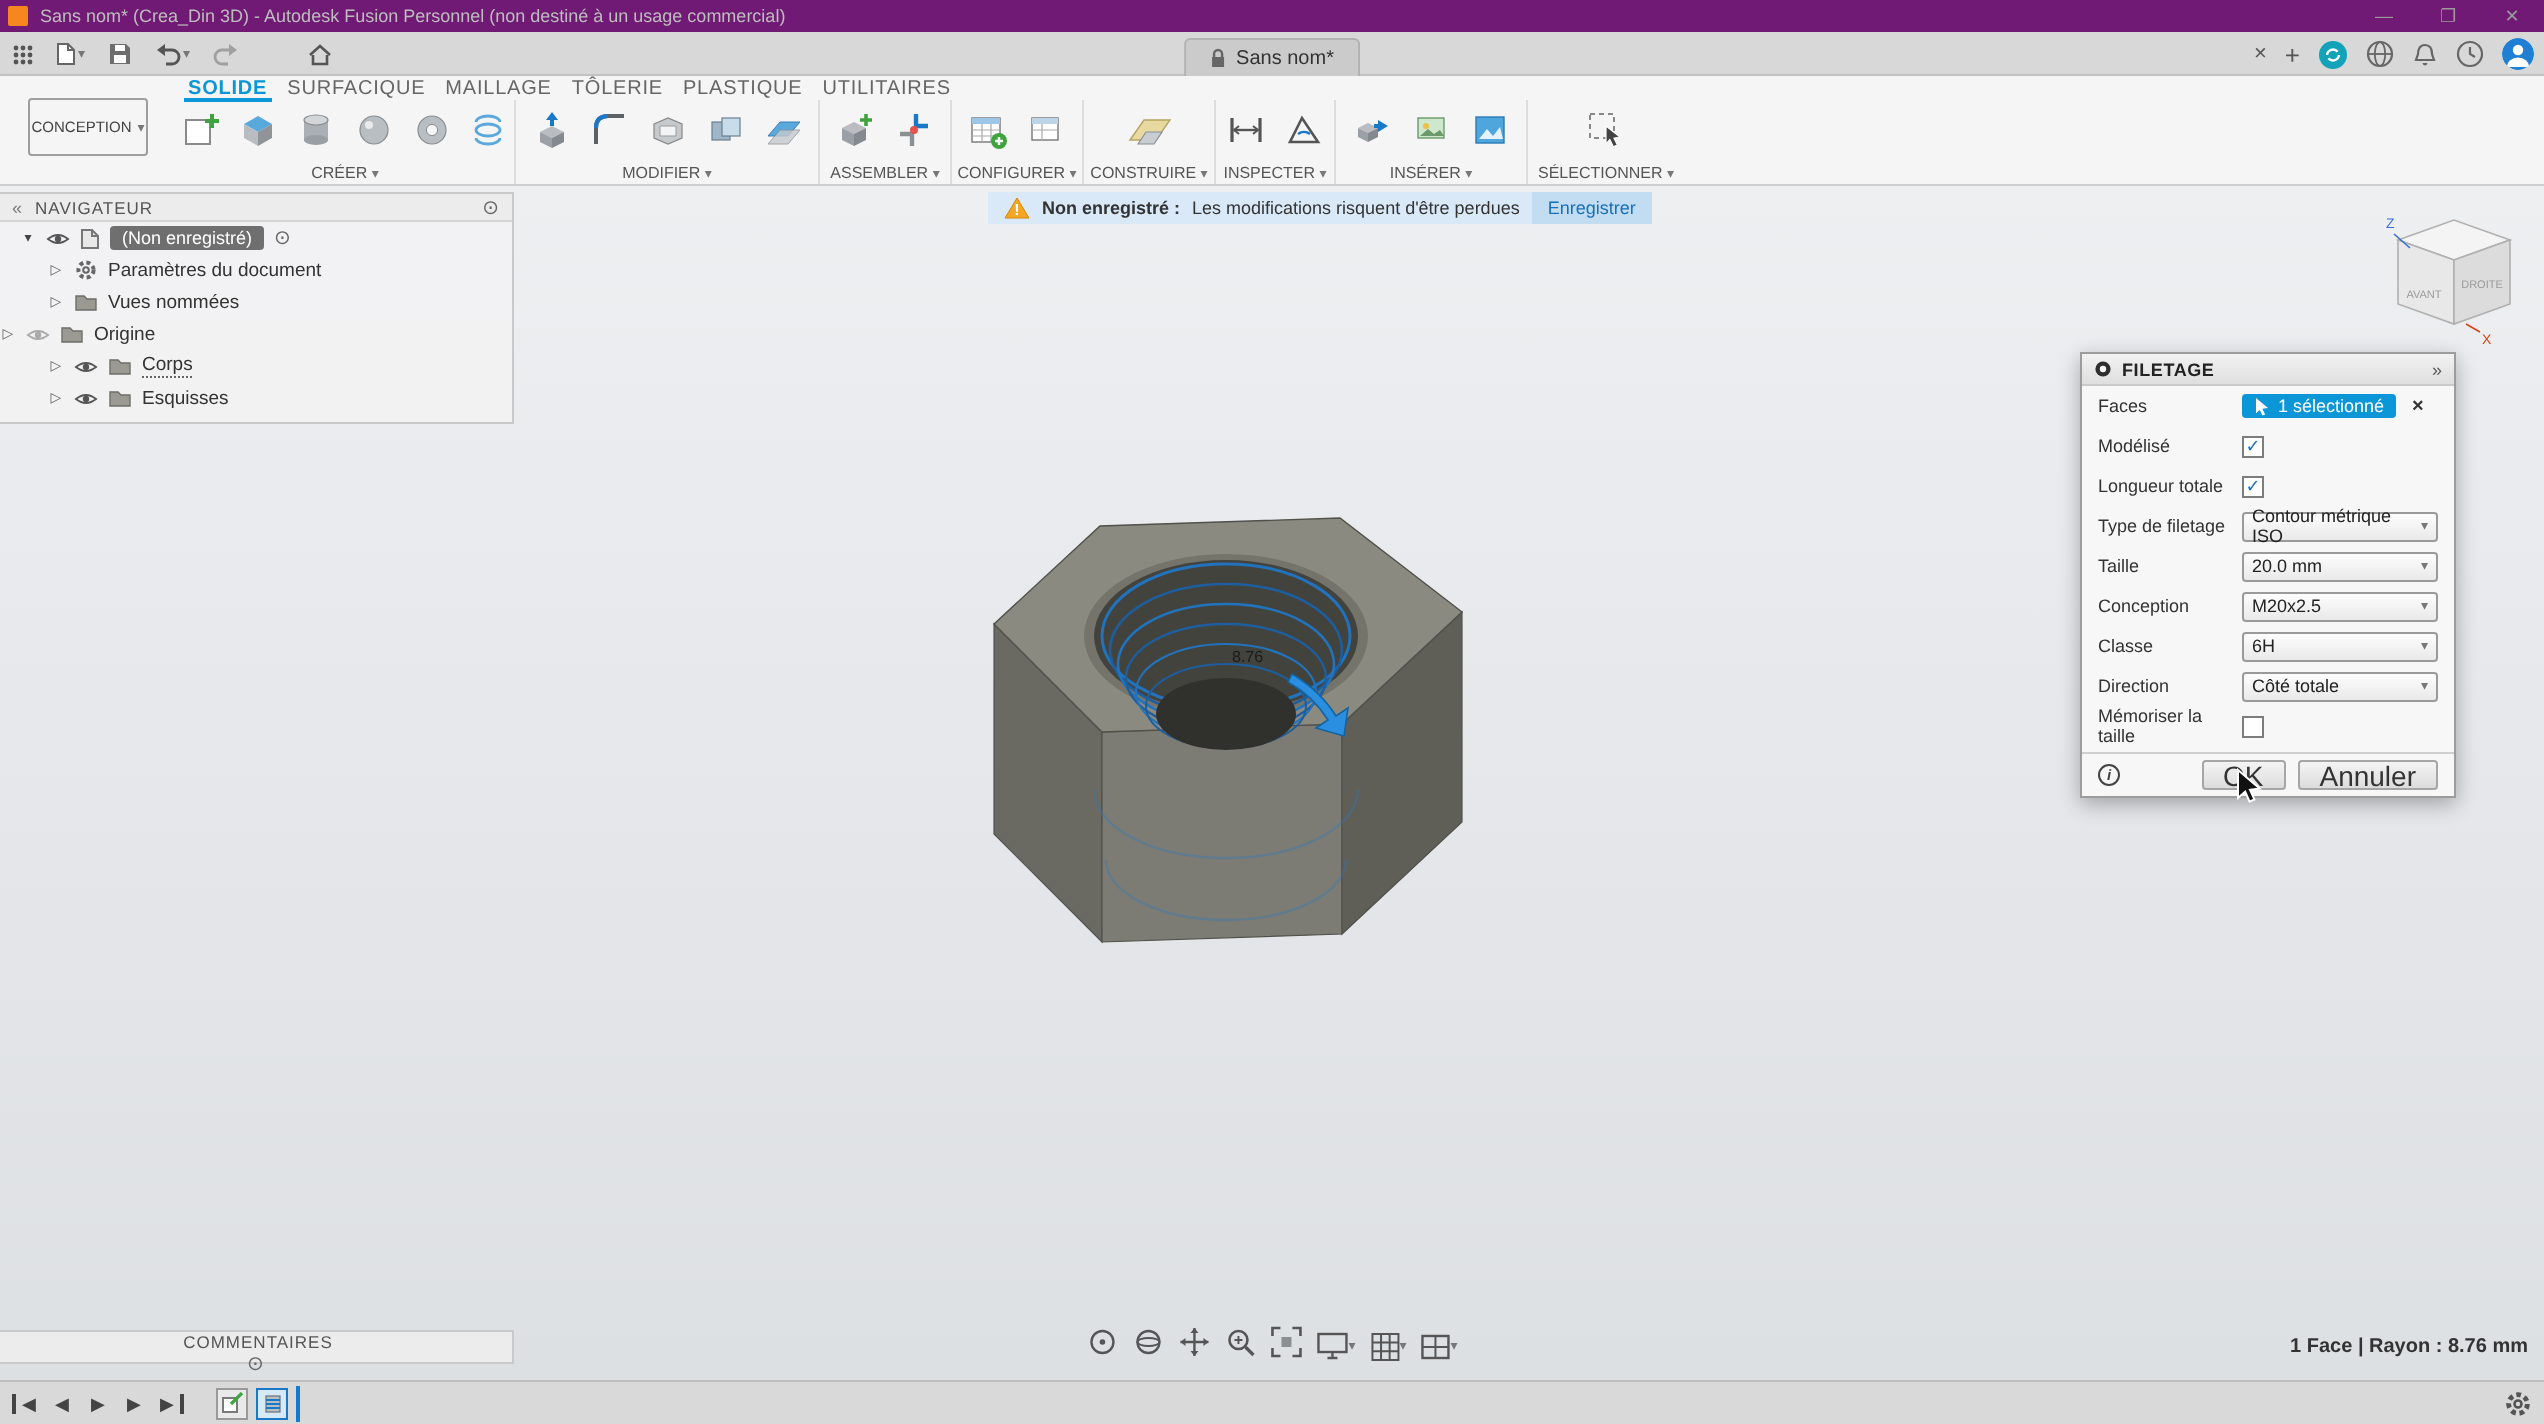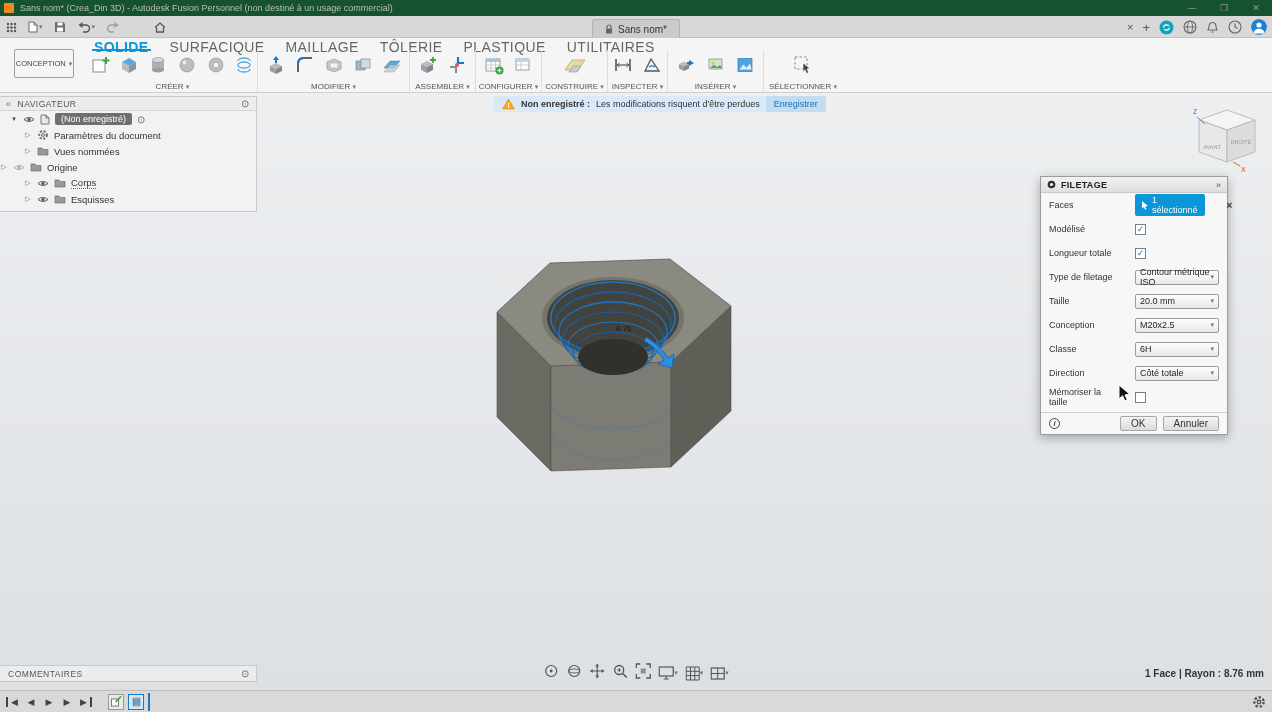--- a/index.html
+++ b/index.html
@@ -2,35 +2,35 @@
 <html><head>
 <meta charset="utf-8">
 <style>
   * { box-sizing: border-box; margin: 0; padding: 0; }
   html,body { width:1272px; height:712px; overflow:hidden; }
   body { position:relative; font-family:"Liberation Sans", sans-serif; background:#e9ebee; color:#333; }
   .abs { position:absolute; }
   .flex { display:flex; align-items:center; }
 
   
-  #titlebar { left:0; top:0; width:1272px; height:16px; background:#14532d; display:flex; align-items:center; color:#bdbdbd; font-size:9px; }
+  #titlebar { left:0; top:0; width:1272px; height:16px; background:#701a75; display:flex; align-items:center; color:#bdbdbd; font-size:9px; }
   #fusion-logo { width:10px; height:10px; background:#f6861f; margin:0 6px 0 4px; border-radius:1px; }
   .winctl { width:32px; text-align:center; color:#9a9a9a; font-size:9px; }
 
   
   #quickbar { left:0; top:16px; width:1272px; height:22px; background:#d8d8d8; border-bottom:1px solid #c2c2c2; }
   .qa-left { position:absolute; left:6px; top:16px; height:22px; display:flex; align-items:center; gap:11px; }
   .qa-right { position:absolute; right:5px; top:16px; height:22px; display:flex; align-items:center; gap:9px; }
   .qicon { display:flex; align-items:center; color:#555; font-size:10px; gap:1px; }
   #doc-tab { position:absolute; left:50%; transform:translateX(-50%); top:19px; height:19px; background:#cbcbcb; border:1px solid #b2b2b2; border-bottom:none; border-radius:3px 3px 0 0; display:flex; align-items:center; gap:5px; padding:0 12px; font-size:10px; color:#333; }
   .avatar-wrap { width:16px; height:16px; border-radius:50%; overflow:hidden; }
 
   
   #ribbon { left:0; top:38px; width:1272px; height:55px; background:#f5f5f5; border-bottom:1px solid #cfcfcf; }
-  #ribbon-tabs { position:absolute; left:92px; top:38px; height:13px; display:flex; gap:17px; font-size:14px; letter-spacing:.4px; color:#666; }
+  #ribbon-tabs { position:absolute; left:92px; top:38px; height:13px; display:flex; gap:6px; font-size:10px; letter-spacing:.4px; color:#666; }
   #ribbon-tabs span { padding:1px 2px; cursor:default; }
   #ribbon-tabs .active { color:#0a96d7; border-bottom:2px solid #0a96d7; font-weight:bold; }
   #conception-btn { position:absolute; left:14px; top:49px; width:60px; height:29px; border:1px solid #9f9f9f; border-radius:2px; font-size:7.5px; color:#444; display:flex; align-items:center; justify-content:center; gap:3px; background:#f5f5f5; }
   .rgroup { position:absolute; top:50px; height:42px; border-right:1px solid #ddd; }
   .gicons { display:flex; justify-content:center; align-items:center; gap:3px; height:30px; }
   .ricon { width:26px; height:26px; display:flex; align-items:center; justify-content:center; border-radius:2px; }
   .glabel { position:absolute; bottom:1px; left:0; right:0; text-align:center; font-size:8px; color:#555; }
   .dd { font-size:7px; color:#777; }
 
   
@@ -46,27 +46,27 @@
   .phead .sp { flex:1; }
   .trow { height:16px; display:flex; align-items:center; font-size:9.5px; color:#333; gap:5px; }
   .tri { font-size:7px; color:#666; width:8px; text-align:center; }
   .pill { background:#6f6f6f; color:#fff; font-size:9px; padding:1px 6px; border-radius:2px; }
   .targ { font-size:10px; color:#666; }
 
   
   #dialog { left:1040px; top:176px; width:188px; background:#f7f7f7; border:1px solid #9c9c9c; box-shadow:0 3px 10px rgba(0,0,0,.3); }
   #dialog-header { height:16px; background:linear-gradient(#f2f2f2,#dedede); border-bottom:1px solid #c9c9c9; display:flex; align-items:center; padding:0 6px; gap:5px; }
   #dialog-title { font-size:9px; font-weight:bold; color:#222; letter-spacing:.3px; }
-  .drow { display:flex; align-items:center; height:20px; padding:12px 8px;gap:14px; }
+  .drow { display:flex; align-items:center; height:20px; padding:2px 8px; }
   .dlabel { width:72px; font-size:9px; color:#333; flex-shrink:0; }
   .dselect { width:130px; height:15px; background:linear-gradient(#fdfdfd,#e9e9e9); border:1px solid #9a9a9a; border-radius:2px; font-size:9px; color:#222; display:flex; align-items:center; justify-content:space-between; padding:0 4px; }
   .cbx { width:11px; height:11px; border:1px solid #7d7d7d; background:#fff; display:flex; align-items:center; justify-content:center; font-size:9px; color:#1b6fb5; }
   #faces-chip { background:#0a96d7; color:#fff; font-size:9px; display:flex; align-items:center; gap:4px; padding:1px 6px; border-radius:2px; }
   #dialog-footer { height:22px; border-top:1px solid #cfcfcf; margin-top:3px; display:flex; align-items:center; padding:0 8px; gap:6px; }
-  .dbtn { height:15px; padding:0 10px; background:linear-gradient(#f4f4f4,#dcdcdc); border:1px solid #a6a6a6; border-radius:2px; font-size:10px; color:#333; display:flex; align-items:center; }
+  .dbtn { height:15px; padding:0 10px; background:linear-gradient(#f4f4f4,#dcdcdc); border:1px solid #a6a6a6; border-radius:2px; font-size:14px; color:#333; display:flex; align-items:center; }
 
   
   #comments { left:0; top:665px; width:257px; height:17px; }
   #viewbar { left:50%; transform:translateX(-50%); top:664px; height:18px; display:flex; align-items:center; gap:7px; color:#555; }
   #status-info { right:8px; top:668px; font-size:10px; font-weight:bold; color:#333; }
   #timeline { left:0; top:690px; width:1272px; height:22px; background:#d9d9d9; border-top:1px solid #bfbfbf; display:flex; align-items:center; padding:0 6px; gap:4px; }
   .tl-ctrl { font-size:9px; color:#444; width:14px; text-align:center; }
   .tl-bar-l { border-left:2px solid #444; padding-left:1px; }
   .tl-bar-r { border-right:2px solid #444; padding-right:1px; }
   .tl-feat { width:16px; height:16px; border:1px solid #9a9a9a; background:#e9e9e9; display:flex; align-items:center; justify-content:center; }
@@ -607,21 +607,21 @@
     <span class="dbtn">OK</span>
     <span class="dbtn">Annuler</span>
   </div>
 </div>
 
 <svg class="abs" style="left:1118px;top:384px;" width="14" height="19">
   <path d="M1 1 L1 15 L4.6 11.8 L6.8 16.8 L9.2 15.7 L7 10.9 L11.8 10.3Z" fill="#111" stroke="#fff" stroke-width="1"></path>
 </svg>
 
 <div id="comments" class="abs">
-  <div class="phead" style="height:17px;border:1px solid #c9c9c9;border-left:none;">
+  <div class="phead" style="height:17px;border:1px solid #c9c9c9;border-left:none;flex-direction:column;">
     <span style="margin-left:2px">COMMENTAIRES</span>
     <span class="sp"></span>
     <span class="targ">⊙</span>
   </div>
 </div>
 
 <div id="viewbar" class="abs">
   <span><svg width="16" height="16">
         <circle cx="8" cy="8" r="5.5" fill="none" stroke="#555" stroke-width="1.2"></circle>
         <circle cx="8" cy="8" r="1.4" fill="#555"></circle>

